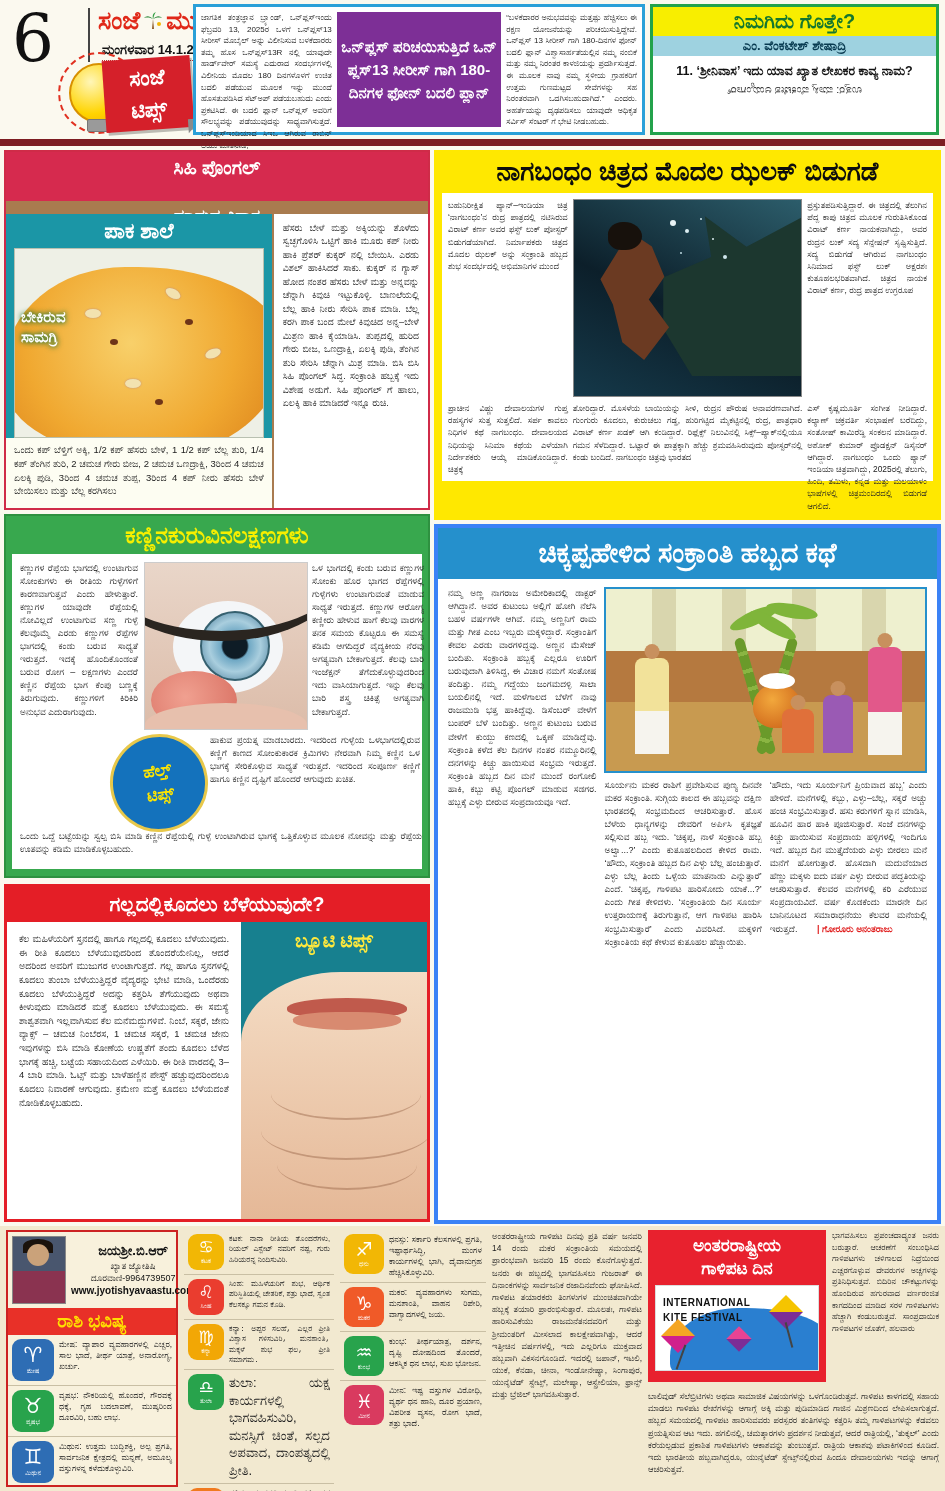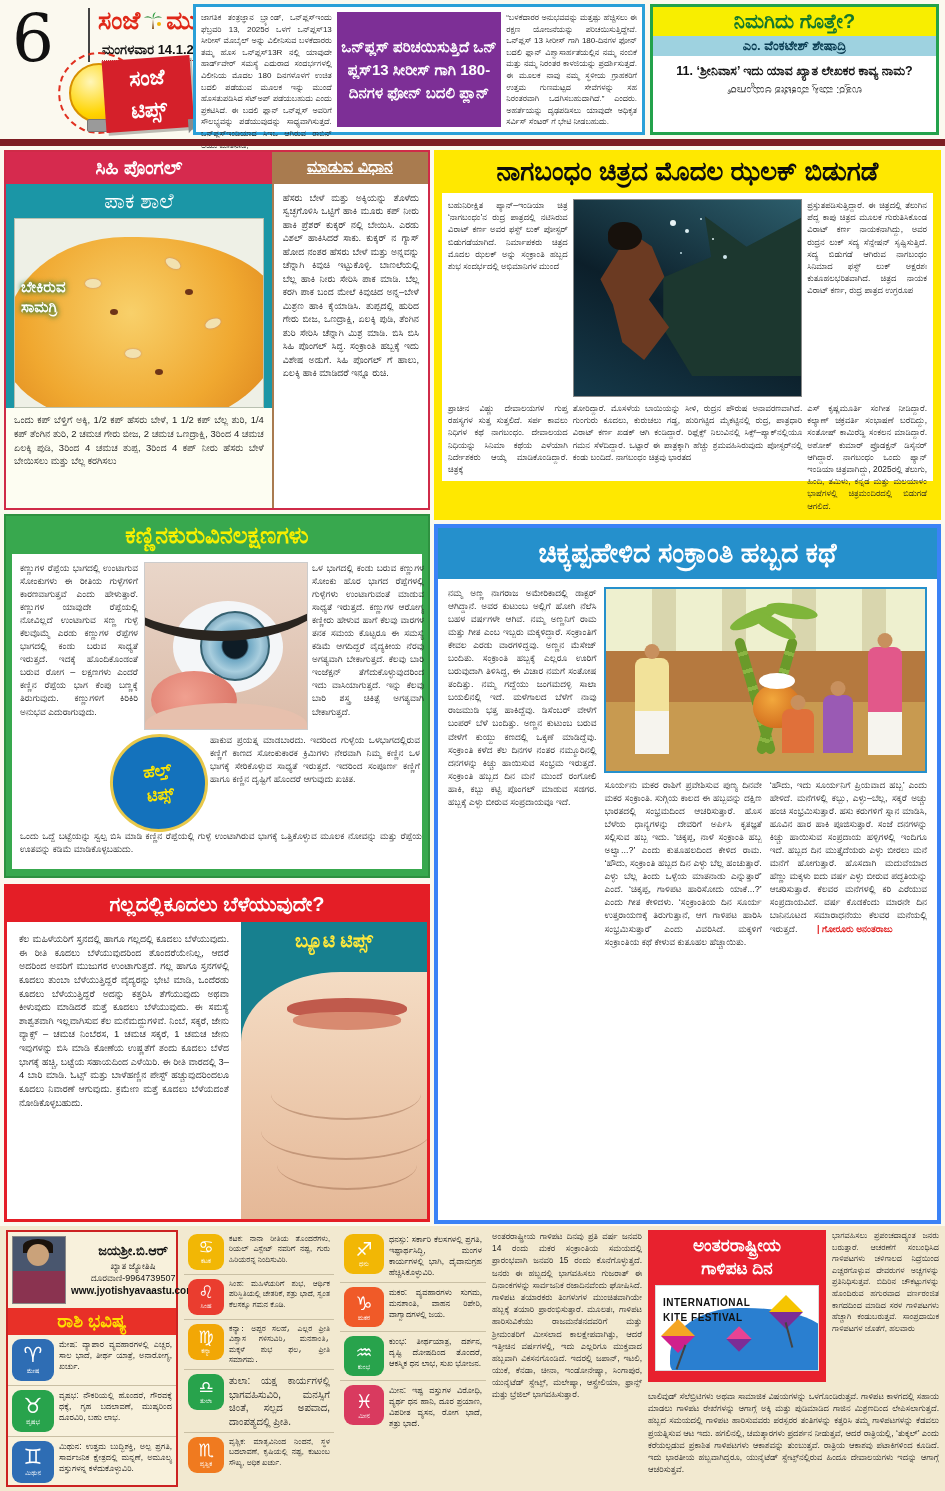--- a/index.html
+++ b/index.html
@@ -25,26 +25,26 @@
     justify-content:center;text-align:center;line-height:1.55;padding:4px;}
   .quiz{position:absolute;left:650px;top:4px;width:289px;height:131px;border:3px solid #23a24b;background:#fff;
     box-sizing:border-box;display:flex;flex-direction:column;}
   .quiz-title{background:#f8ee00;color:#15772e;font-size:20px;font-weight:bold;text-align:center;padding:3px 12px;}
   .quiz-author{background:#9ed2e0;color:#083a50;font-size:13px;font-weight:bold;text-align:center;padding:2px 0;}
   .quiz-q{font-size:12.5px;font-weight:bold;color:#111;text-align:center;padding:6px 10px 2px;line-height:1.5;}
   .quiz-a{transform:rotate(180deg);font-size:11px;color:#222;text-align:center;line-height:1.4;}
   .maroonbar{position:absolute;left:0;top:139px;width:945px;height:7px;background:#7d1d22;}
   
   .recipe{position:absolute;left:4px;top:150px;width:426px;height:360px;border:2px solid #cf2b48;background:#fff;box-sizing:border-box;display:flex;flex-direction:column;}
-  .rec-head{display:flex;}
+  .rec-head{display:flex;flex-direction:column;}
   .rec-head .hl{flex:0 0 63%;background:#d62a4e;color:#fff;font-size:19px;font-weight:bold;text-align:center;padding:5px 0;}
   .rec-head .hr{flex:1;background:#a97b4f;color:#fff;font-size:16px;font-weight:bold;text-align:center;padding:6px 0;text-decoration:underline;}
   .rec-body{display:flex;flex:1;min-height:0;}
   .rec-left{flex:0 0 63%;background:#1b96a6;display:flex;flex-direction:column;}
-  .rec-kicker{color:#fff;font-size:21px;font-weight:normal;text-align:center;margin:5px 0;}
+  .rec-kicker{color:#fff;font-size:21px;font-weight:bold;text-align:center;margin:5px 0;}
   .food{position:relative;margin:0 8px;height:188px;background:#eef0e6;overflow:hidden;border:1px solid #b8c0b0;}
   .food .blob{position:absolute;left:-10px;top:18px;width:280px;height:190px;background:radial-gradient(circle at 45% 40%,#f8d06a,#f0a830 55%,#d87c18);
     border-radius:45% 55% 50% 50%/55% 45% 60% 40%;}
   .food .nut{position:absolute;width:16px;height:9px;background:#f2e2b0;border-radius:50%;box-shadow:0 0 2px #b88;}
   .food .raisin{position:absolute;width:8px;height:6px;background:#6e3418;border-radius:50%;}
   .ing-label{position:absolute;left:6px;top:58px;color:#fff;font-size:15px;font-weight:bold;line-height:1.3;
     text-shadow:0 0 4px #2a7a3a,0 0 6px #2a7a3a;white-space:pre-line;}
   .ingredients{background:#fdfdf2;font-size:9.5px;padding:5px 8px;flex:1;}
   .rec-method{flex:1;padding:8px 9px;font-size:9.3px;background:#fff;border-left:2px solid #a97b4f;}
   
@@ -364,21 +364,21 @@
           <div class="zl">ಕನ್ಯಾ</div>
         </div>
         <div class="ztext" style="font-size:7.6px;font-family:Liberation Mono, monospace;">ಕನ್ಯಾ: ಅಪ್ಪರ ಸಲಹೆ, ಎಲ್ಲರ ಪ್ರೀತಿ ವಿಶ್ವಾಸ ಗಳಿಸುವಿರಿ, ಮನಶಾಂತಿ, ಮಕ್ಕಳೆ ಶುಭ ಫಲ, ಪ್ರೀತಿ ಸಮಾಗಮ.</div>
       </div>
 
       <div class="zrow">
         <div class="zicon" style="width: 36px; height: 36px; background: rgb(40, 163, 76);">
           <div class="g" style="font-size:17px;">♎</div>
           <div class="zl">ತುಲಾ</div>
         </div>
-        <div class="ztext" style="font-size:10px;">ತುಲಾ: ಯಕ್ಷ ಕಾರ್ಯಗಳಲ್ಲಿ ಭಾಗವಹಿಸುವಿರಿ, ಮನಸ್ಸಿಗೆ ಚಿಂತೆ, ಸಲ್ಪದ ಅಪವಾದ, ದಾಂಪತ್ಯದಲ್ಲಿ ಪ್ರೀತಿ.</div>
+        <div class="ztext" style="font-size:13px;">ತುಲಾ: ಯಕ್ಷ ಕಾರ್ಯಗಳಲ್ಲಿ ಭಾಗವಹಿಸುವಿರಿ, ಮನಸ್ಸಿಗೆ ಚಿಂತೆ, ಸಲ್ಪದ ಅಪವಾದ, ದಾಂಪತ್ಯದಲ್ಲಿ ಪ್ರೀತಿ.</div>
       </div>
 
       <div class="zrow">
         <div class="zicon" style="width: 36px; height: 36px; background: rgb(240, 122, 31);">
           <div class="g" style="font-size:17px;">♏</div>
           <div class="zl">ವೃಶ್ಚಿಕ</div>
         </div>
         <div class="ztext" style="font-size:7.6px;">ವೃಶ್ಚಿಕ: ಮಾತೃವಿನಿಂದ ನಿಂದನೆ, ಸ್ಥಳ ಬದಲಾವಣೆ, ಕೃಷಿಯಲ್ಲಿ ನಷ್ಟ, ಕುಟುಂಬ ಸೌಖ್ಯ, ಅಧಿಕ ಖರ್ಚು.</div>
       </div>
     </div>

